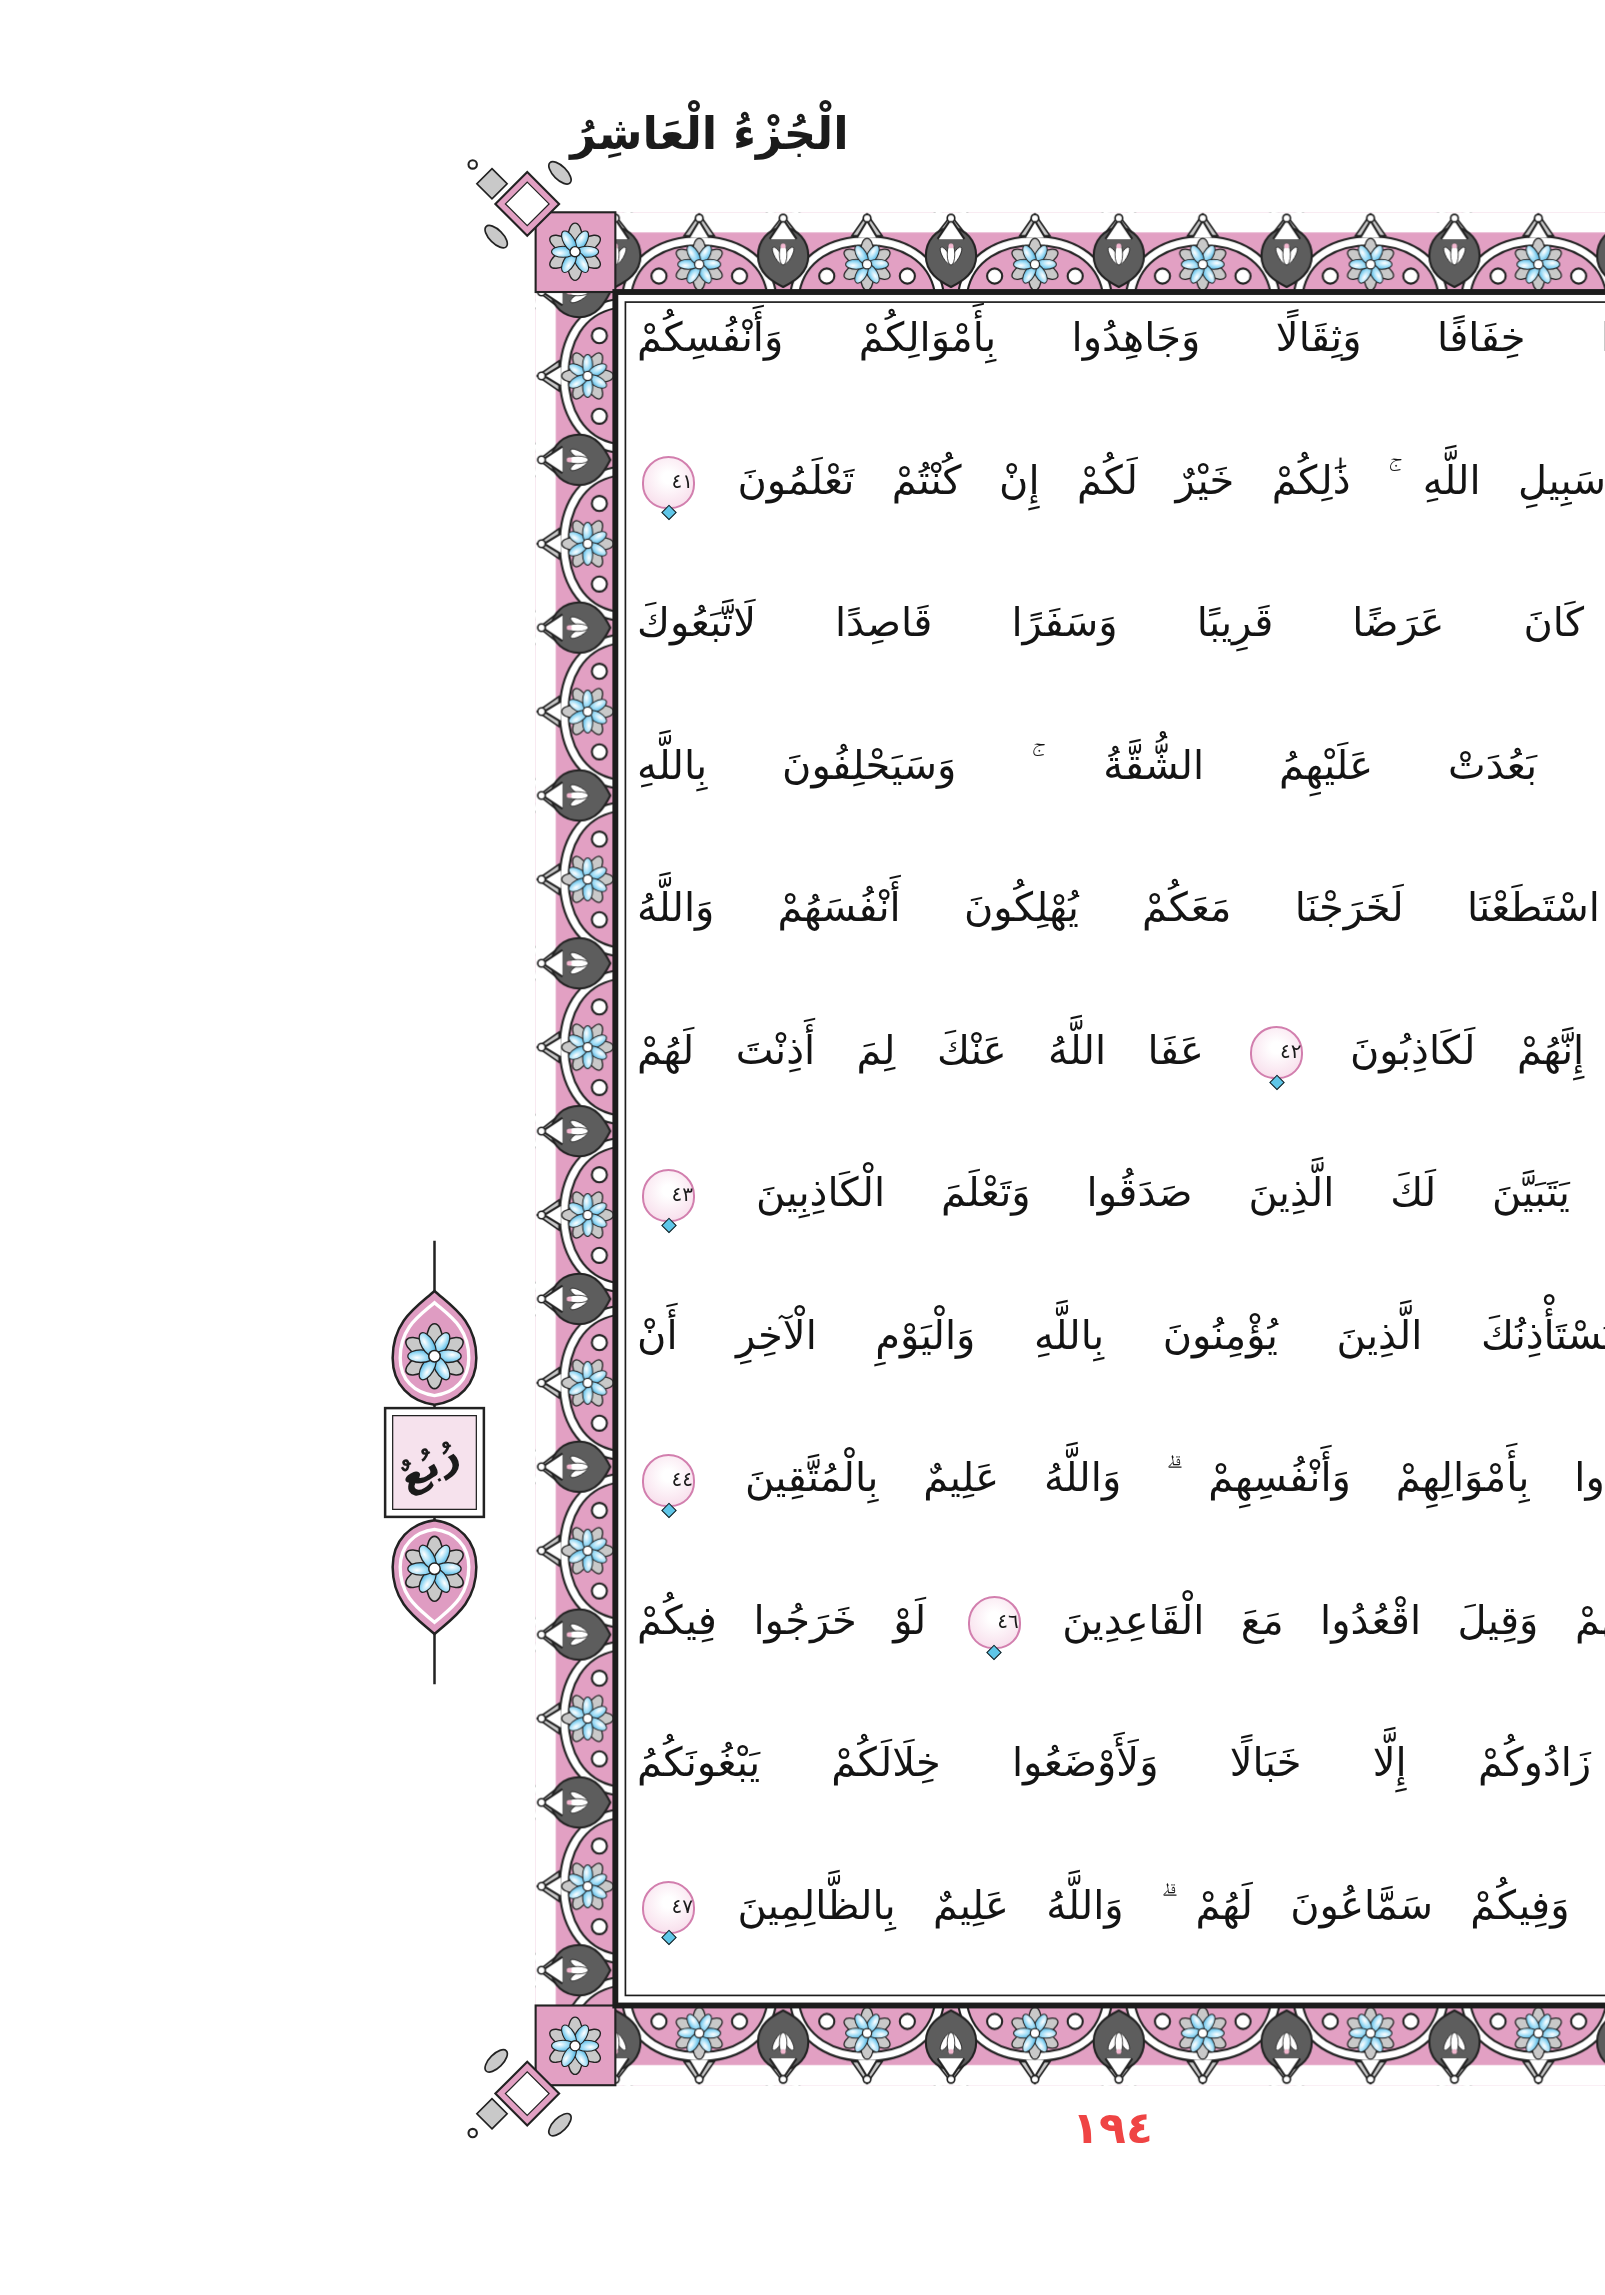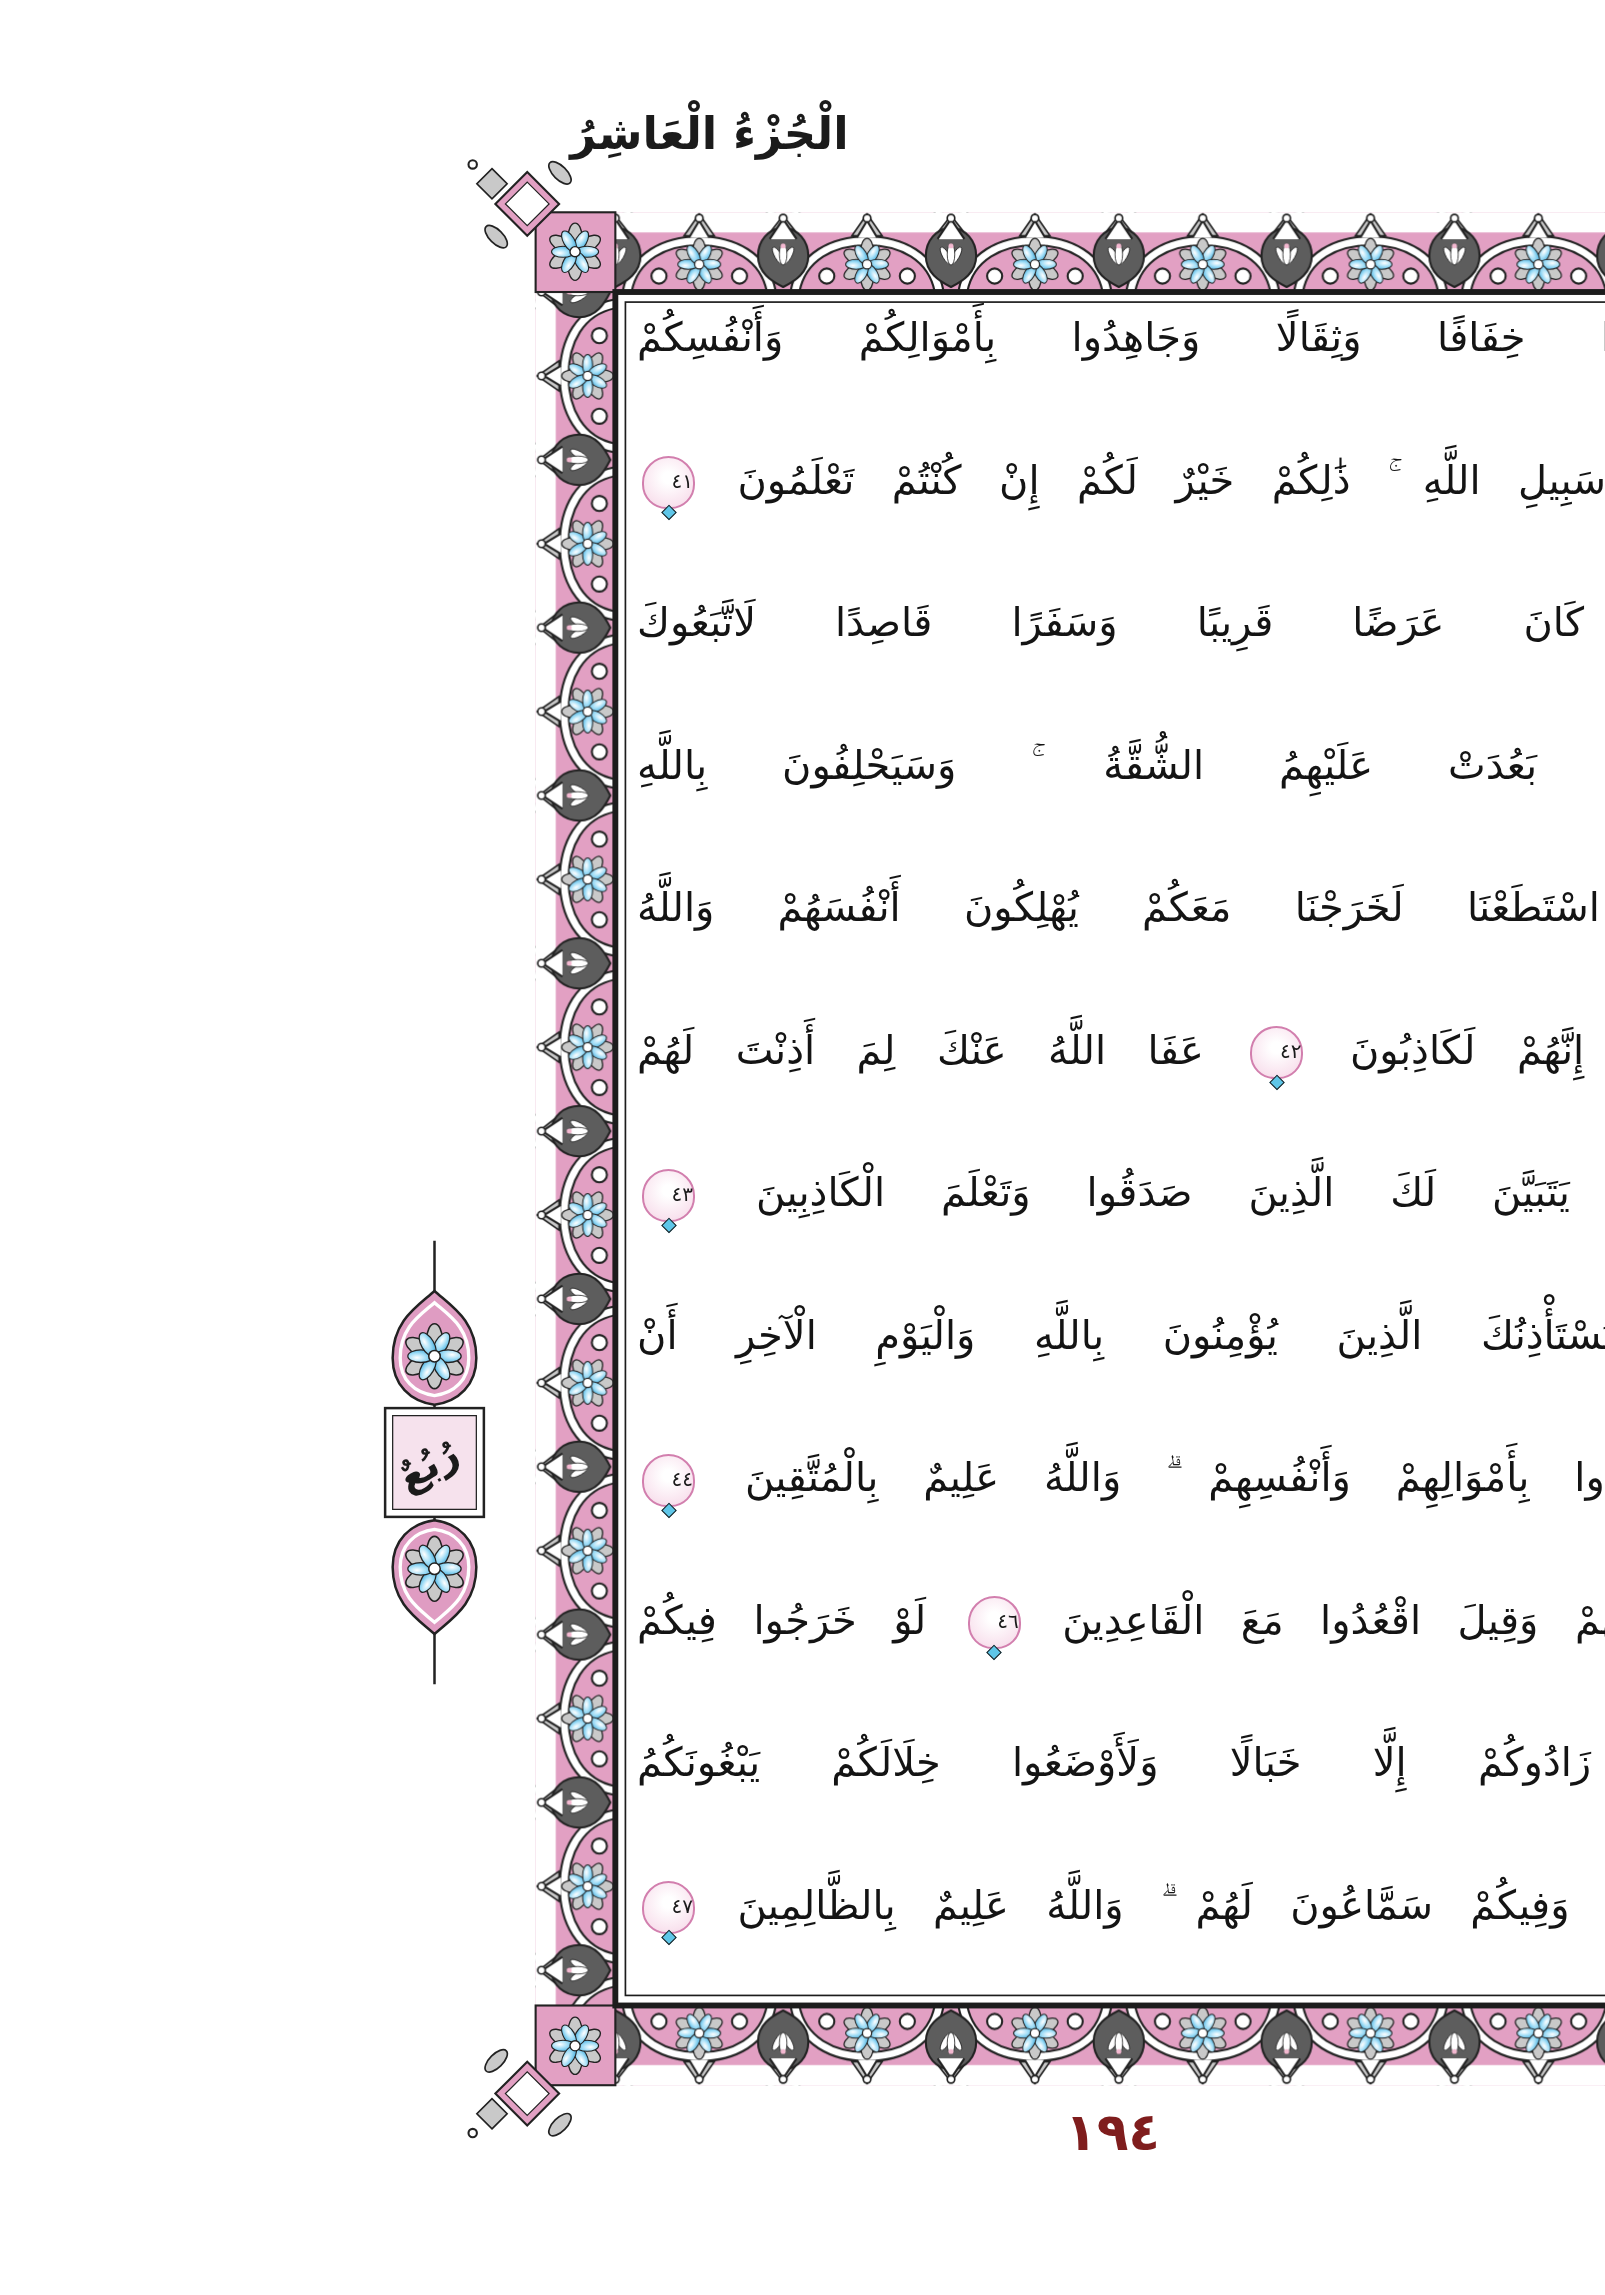--- a/index.html
+++ b/index.html
@@ -79,21 +79,21 @@
     vertical-align:middle;
     margin:0 3.4px;
   }
   
   .rub-svg{position:absolute;left:74px;top:1240px;}
   
   .page-number{
     position:absolute;
     left:697px;top:2102px;width:269px;
     text-align:center;
-    font-size:52px;font-weight:bold;color:#7f1d1d;
+    font-size:44px;font-weight:bold;color:#ef4444;
   }
 </style>
 </head>
 <body>
 
 <div class="page">
 
   <svg class="frame-svg" width="1606" height="2295" viewBox="0 0 1913 2735" aria-hidden="true">
     <defs>
       <radialGradient id="gb" cx="38%" cy="35%" r="80%">

